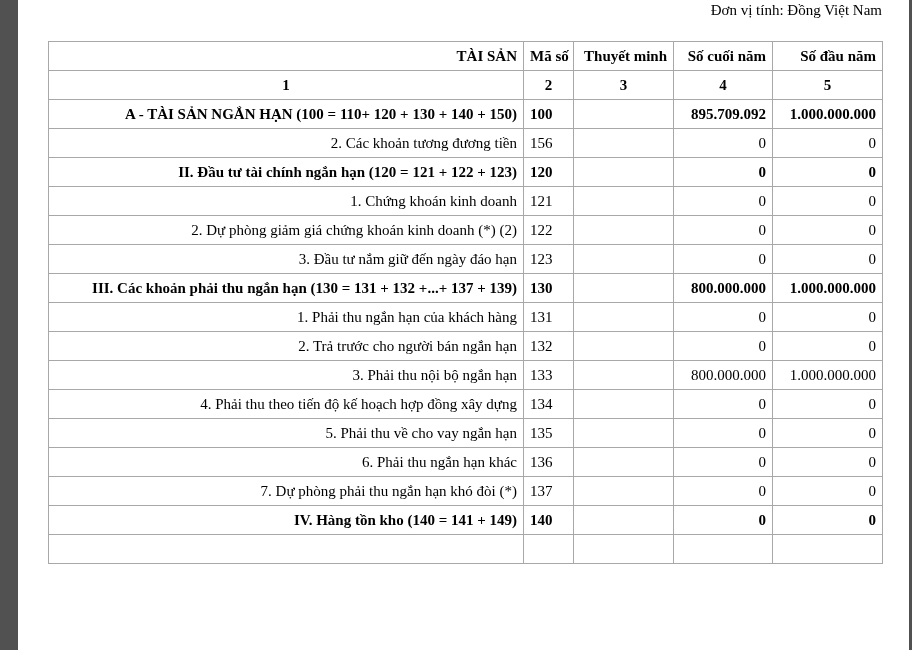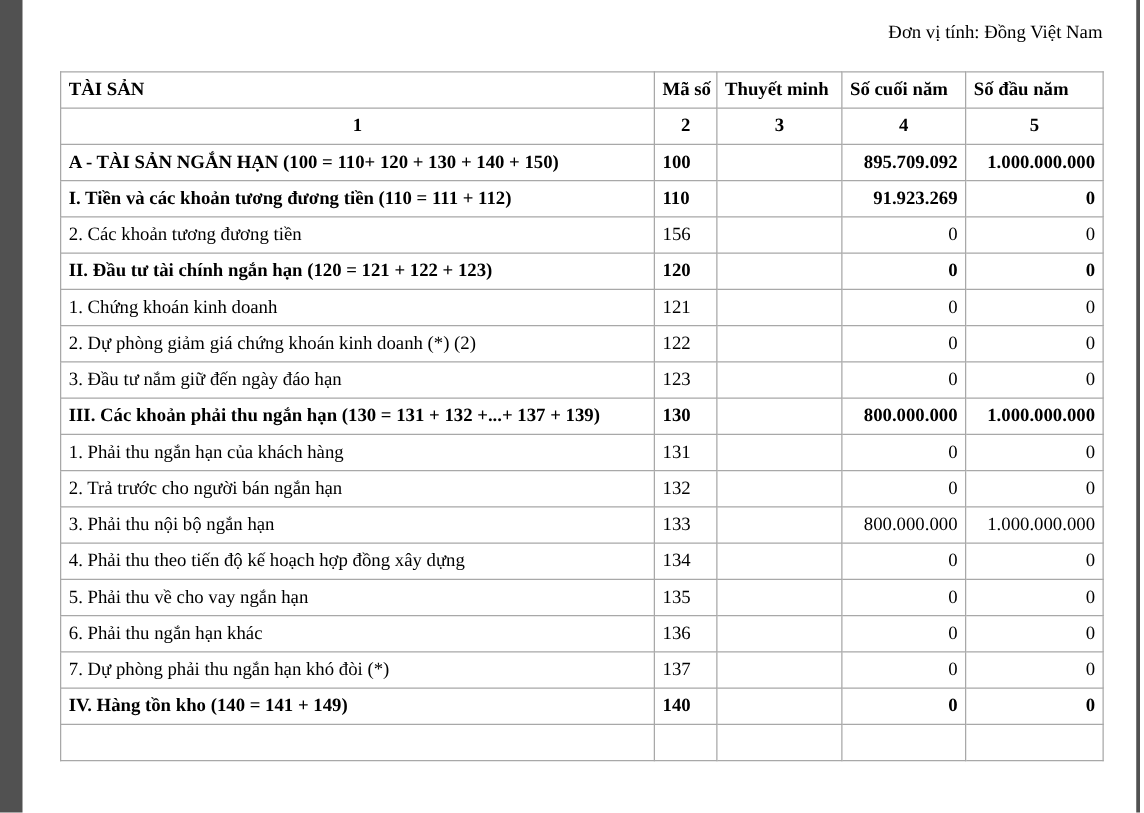--- a/index.html
+++ b/index.html
@@ -26,21 +26,20 @@
     left: 909px; top: 0;
     width: 3px; height: 650px;
     background: #515151;
   }
   .content {
     position: absolute;
     left: 48px; top: 0;
     width: 834px;
   }
   .unit-label {
-    margin-top: 16px;
     text-align: right;
     font-size: 15px;
     line-height: 20px;
   }
   table.balance {
     border-collapse: collapse;
     table-layout: fixed;
     width: 834px;
     margin-top: 21px;
   }
@@ -50,27 +49,27 @@
     padding: 5px 6px;
     font-size: 15px;
     line-height: 18px;
     height: 18px;
     overflow: hidden;
     white-space: nowrap;
     vertical-align: middle;
   }
   table.balance th {
     font-weight: bold;
-    text-align: left;
+    text-align: right;
   }
   tr.index-row td {
     font-weight: bold;
     text-align: center;
   }
-  td.cell-label { text-align: left; margin-left: 15px; }
+  td.cell-label { text-align: right; margin-left: 15px; }
   td.cell-code  { text-align: left; }
   td.cell-note  { text-align: center; }
   td.cell-num   { text-align: right; }
   tr.bold td    { font-weight: bold; }
 </style>
 </head>
 <body>
 
 <div class="left-strip"></div>
 <div class="right-line"></div>
@@ -103,27 +102,20 @@
       </tr>
     </thead>
     <tbody>
         <tr class="bold">
           <td class="cell-label">A - TÀI SẢN NGẮN HẠN (100 = 110+ 120 + 130 + 140 + 150)</td>
           <td class="cell-code">100</td>
           <td class="cell-note"></td>
           <td class="cell-num">895.709.092</td>
           <td class="cell-num">1.000.000.000</td>
         </tr>
-        <tr class="bold">
-          <td class="cell-label">I. Tiền và các khoản tương đương tiền (110 = 111 + 112)</td>
-          <td class="cell-code">110</td>
-          <td class="cell-note"></td>
-          <td class="cell-num">91.923.269</td>
-          <td class="cell-num">0</td>
-        </tr>
         <tr>
           <td class="cell-label">2. Các khoản tương đương tiền</td>
           <td class="cell-code">156</td>
           <td class="cell-note"></td>
           <td class="cell-num">0</td>
           <td class="cell-num">0</td>
         </tr>
         <tr class="bold">
           <td class="cell-label">II. Đầu tư tài chính ngắn hạn (120 = 121 + 122 + 123)</td>
           <td class="cell-code">120</td>

